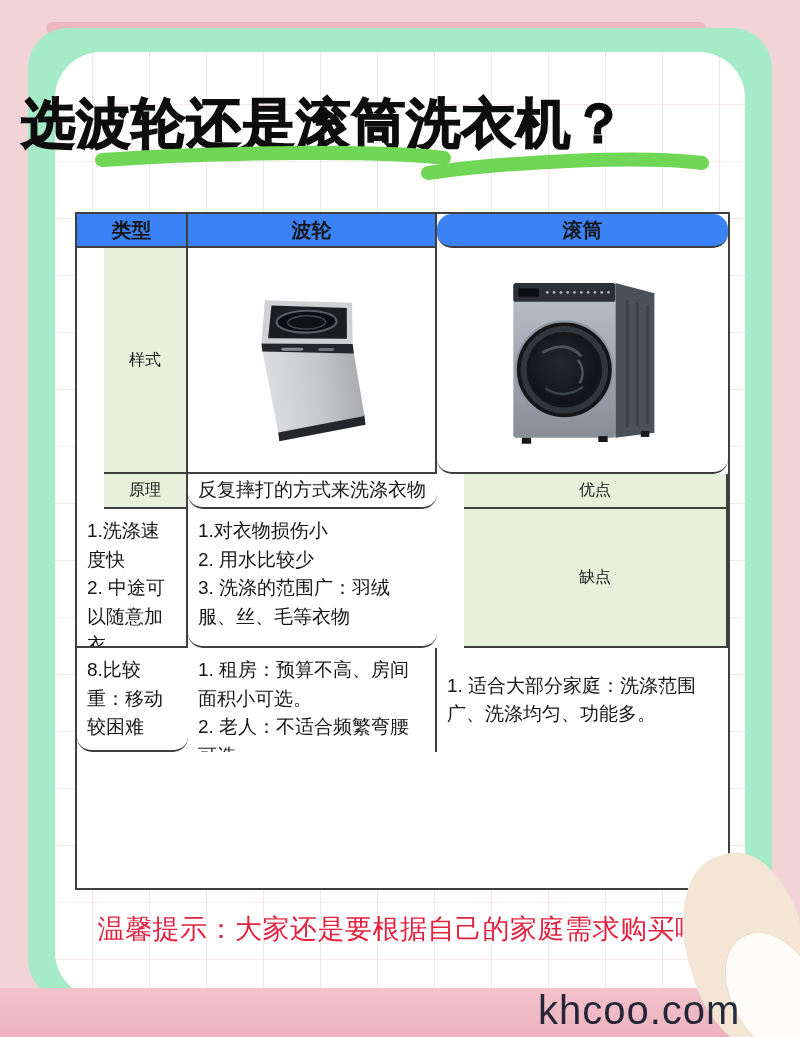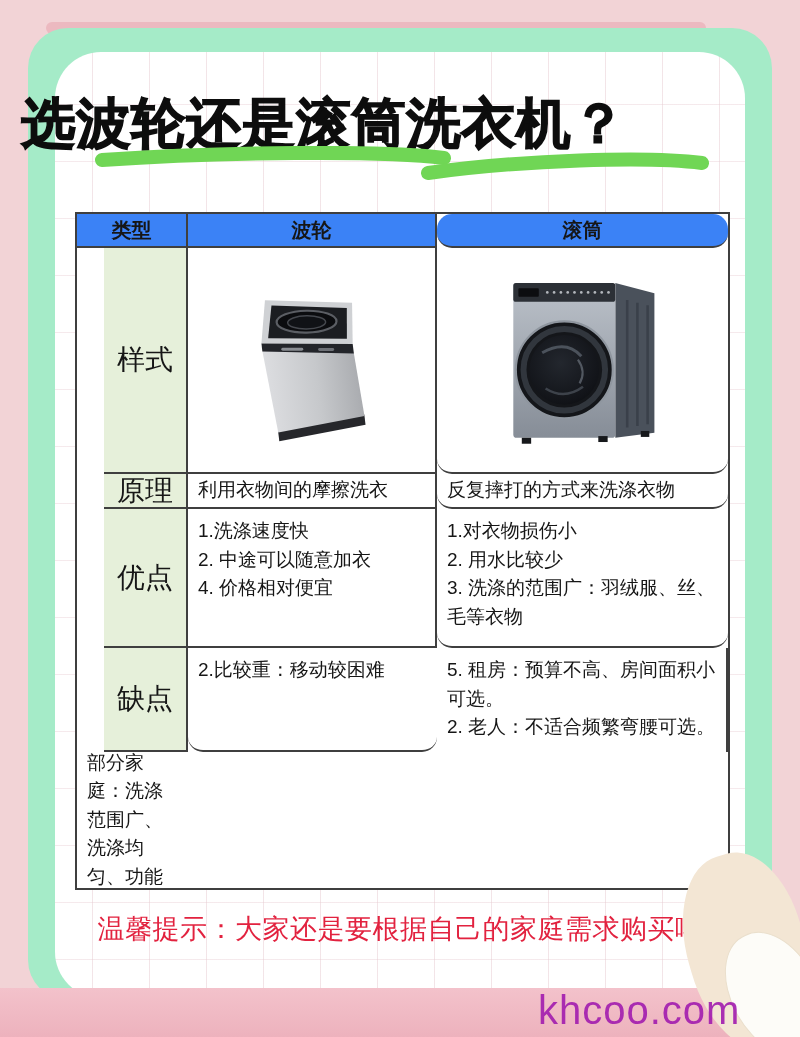--- a/index.html
+++ b/index.html
@@ -20,40 +20,40 @@
   
   .pink-band{position:absolute;left:0;top:988px;width:800px;height:49px;
              background:linear-gradient(to bottom,#f3c2cb,#edb2bd);}
   .decor-flower{position:absolute;left:688px;top:852px;width:118px;height:200px;
                 background:#f3e6d4;border-radius:50% 45% 55% 50%;
                 transform:rotate(-16deg);}
   .decor-petal{position:absolute;left:732px;top:928px;width:84px;height:132px;
                background:#fdfcf8;border:1px solid #eadfcc;
                border-radius:50% 50% 46% 54%;transform:rotate(-28deg);}
   .watermark{position:absolute;left:538px;top:988px;font-size:40px;
-             color:#a21caf;letter-spacing:1px;opacity:.9;text-align:right;}
+             color:#0f172a;letter-spacing:1px;opacity:.9;text-align:right;}
   
   .title{position:absolute;left:0;top:88px;width:648px;text-align:center;
          font-size:54px;font-weight:900;color:#0d0d0d;letter-spacing:1px;
          -webkit-text-stroke:1.5px #0d0d0d;}
   .underline-svg{position:absolute;left:92px;top:146px;}
   
   .cmp-table{position:absolute;left:75px;top:212px;width:651px;
              display:grid;grid-template-columns:111px 249px 291px;
              grid-template-rows:34px 226px 35px 139px 104px 136px;
              border:2px solid #3f3f3f;background:#fff;
              font-size:19px;color:#161616;}
   .cell{border-right:2px solid #3f3f3f;border-bottom:2px solid #3f3f3f;
         box-sizing:border-box;overflow:hidden;}
   .cell.last-col{border-right:none;border-radius:15px;}
   .cell.last-row{border-bottom:none;}
   .head{background:#3b82f6;display:flex;align-items:center;justify-content:center;
         font-weight:700;font-size:20px;}
   .lbl{background:#e6f0da;display:flex;align-items:center;justify-content:center;
-       font-size:28px;margin-left:27px;}
+       font-size:16px;margin-left:27px;}
   .content{padding:8px 10px 6px 10px;line-height:1.5;}
   .content.v-center{display:flex;align-items:center;padding-top:0;padding-bottom:0;}
   .img-cell{display:flex;align-items:center;justify-content:center;}
   .tip{position:absolute;left:0;top:911px;width:800px;text-align:center;
        font-size:27px;font-weight:500;color:#e2223f;letter-spacing:.5px;}
 </style>
 </head>
 <body>
 
 <div id="root">
@@ -136,42 +136,41 @@
         <path d="M52,104 Q80,88 98,108" stroke="#585f69" stroke-width="3.5" fill="none" opacity="0.8"></path>
         <path d="M56,146 Q78,160 100,144" stroke="#474d56" stroke-width="3" fill="none" opacity="0.8"></path>
         <path d="M94,112 Q104,126 96,140" stroke="#6b727c" stroke-width="2.5" fill="none" opacity="0.7"></path>
         <rect x="28" y="204" width="11" height="7" fill="#16181b"></rect>
         <rect x="118" y="202" width="11" height="7" fill="#16181b"></rect>
         <rect x="168" y="196" width="10" height="7" fill="#16181b"></rect>
       </svg>
     </div>
 
     <div class="cell lbl">原理</div>
-    <div class="cell content v-center">利用衣物间的摩擦洗衣</div>
     <div class="cell content v-center last-col">反复摔打的方式来洗涤衣物</div>
 
     <div class="cell lbl">优点</div>
     <div class="cell content">
       <div>1.洗涤速度快</div>
       <div>2. 中途可以随意加衣</div>
       <div>4. 价格相对便宜</div>
     </div>
     <div class="cell content last-col">
       <div>1.对衣物损伤小</div>
       <div>2. 用水比较少</div>
       <div>3. 洗涤的范围广：羽绒服、丝、毛等衣物</div>
     </div>
 
     <div class="cell lbl">缺点</div>
     <div class="cell content last-col">
-      <div>2.比较重：移动较困难</div>
+      <div>8.比较重：移动较困难</div>
     </div>
 
     <div class="cell content last-row">
-      <div>5. 租房：预算不高、房间面积小可选。</div>
+      <div>1. 租房：预算不高、房间面积小可选。</div>
       <div>2. 老人：不适合频繁弯腰可选。</div>
     </div>
     <div class="cell content last-col last-row v-center">
       <div>1. 适合大部分家庭：洗涤范围广、洗涤均匀、功能多。</div>
     </div>
 
   </div>
 
   <div class="tip">温馨提示：大家还是要根据自己的家庭需求购买哦</div>
 

